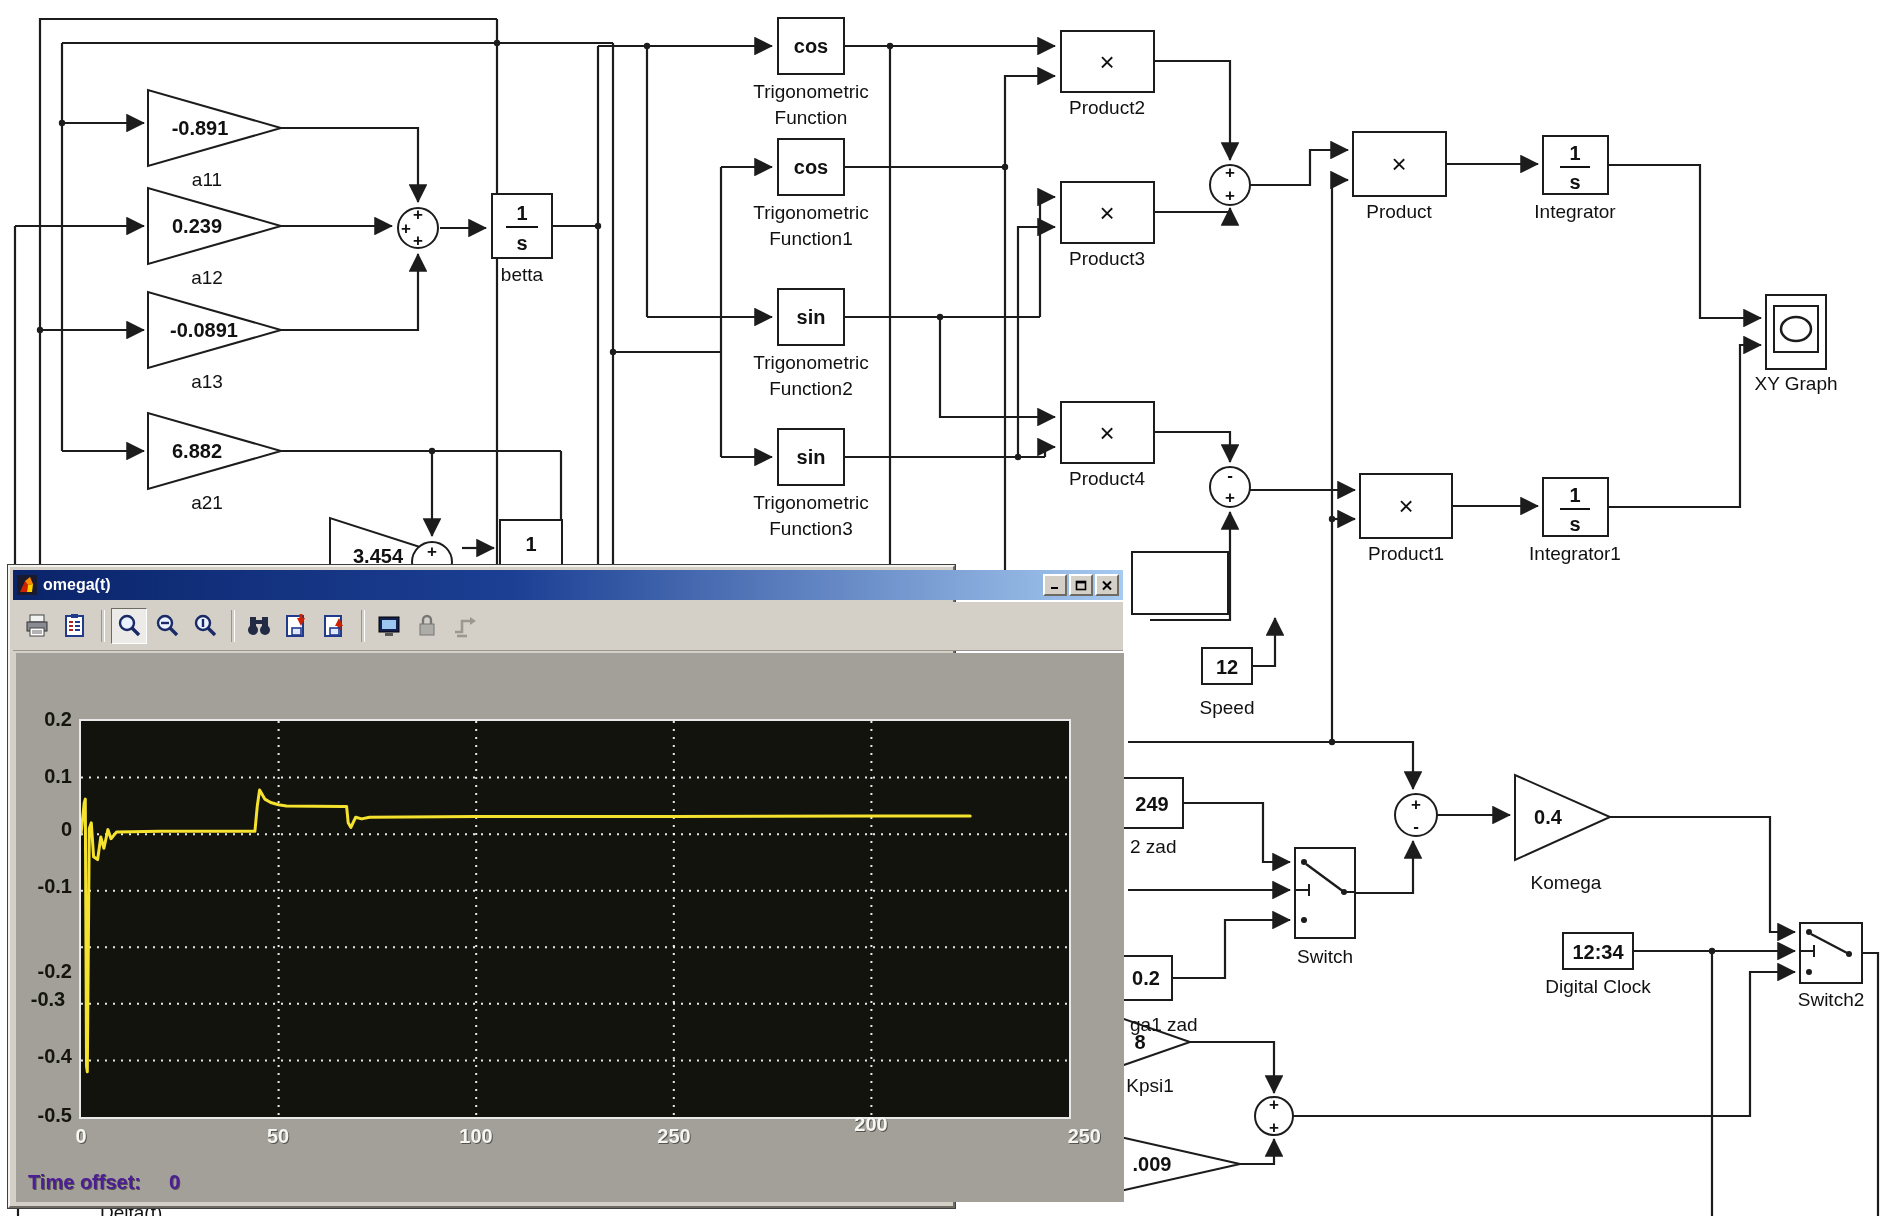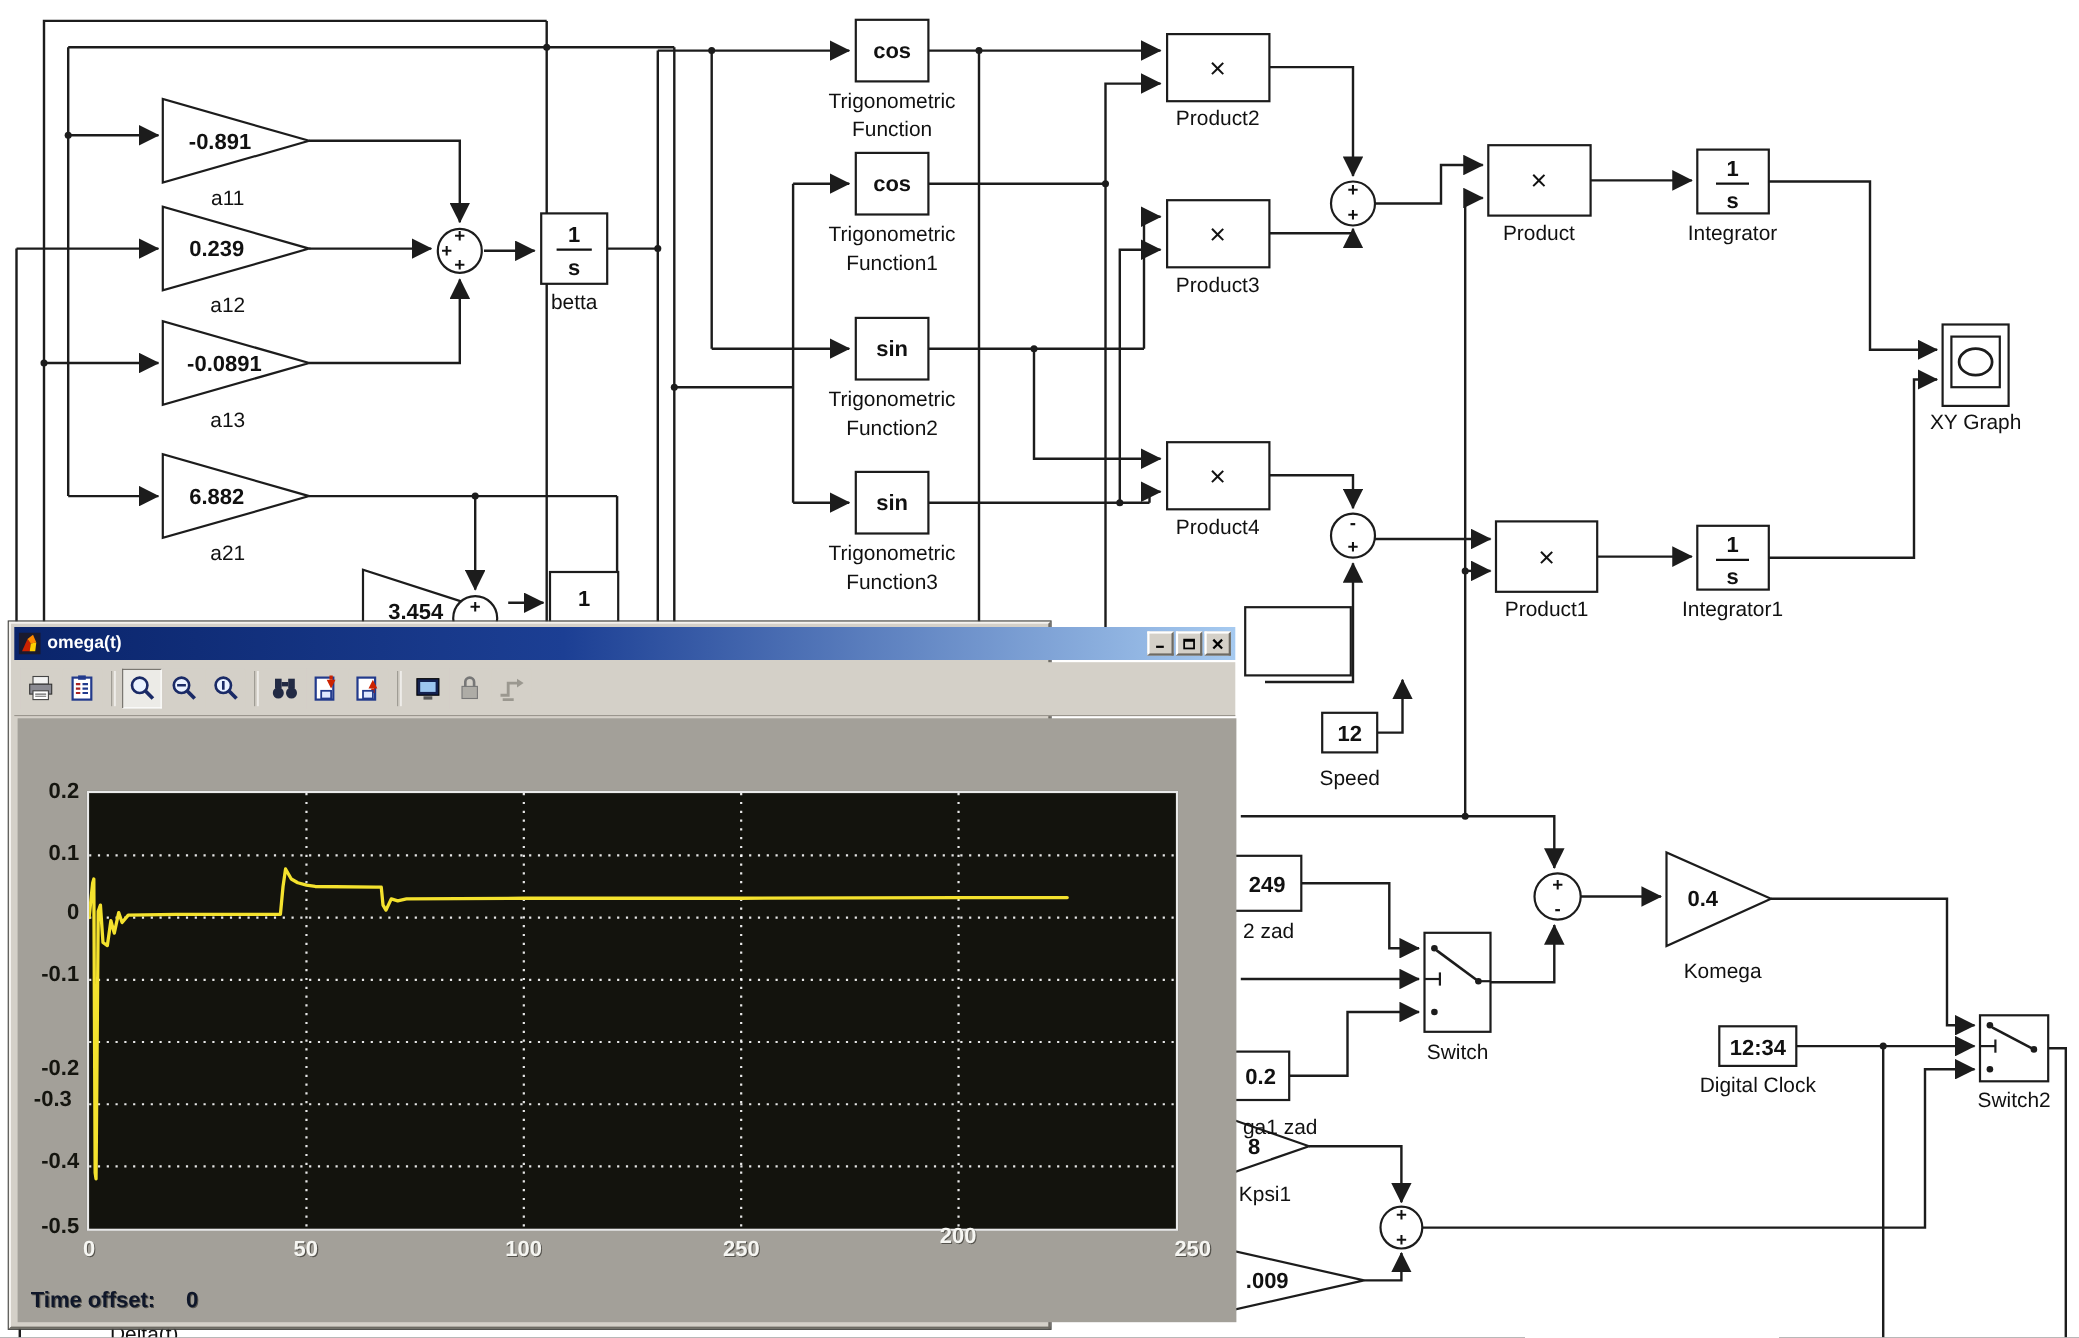--- a/index.html
+++ b/index.html
@@ -35,21 +35,21 @@
         align-items:center;justify-content:center;margin-right:2px;}
   .tool.pressed{background:#ecebe7;border-top:1px solid #6e6b64;border-left:1px solid #6e6b64;
         border-right:1px solid #fff;border-bottom:1px solid #fff;}
   .sep{width:2px;height:32px;margin:0 6px;border-left:1px solid #9a968e;border-right:1px solid #fff;}
   .figure{position:absolute;left:6px;top:86px;width:1108px;height:549px;background:#a3a099;}
   .plot{position:absolute;left:63px;top:66px;width:988px;height:396px;background:#13130d;
         border:2px solid #e9e9e9;box-sizing:content-box;}
   .ylab{position:absolute;width:48px;text-align:right;color:#15150f;font-weight:bold;font-size:20px;line-height:22px;}
   .xlab{position:absolute;width:64px;text-align:center;color:#f6f6f2;font-weight:bold;font-size:20px;
         text-shadow:1px 1px 0 #55534d;}
-  .status{position:absolute;left:12px;top:518px;color:#0f172a;font-weight:bold;font-size:20px;
+  .status{position:absolute;left:12px;top:518px;color:#4c1d95;font-weight:bold;font-size:20px;
         text-shadow:1px 1px 0 #55534d;}
   .status .sv{margin-left:28px;}
 </style>
 </head>
 <body>
 
 <div id="root">
 
 <svg id="diagram" width="1890" height="1216">
   <defs>

